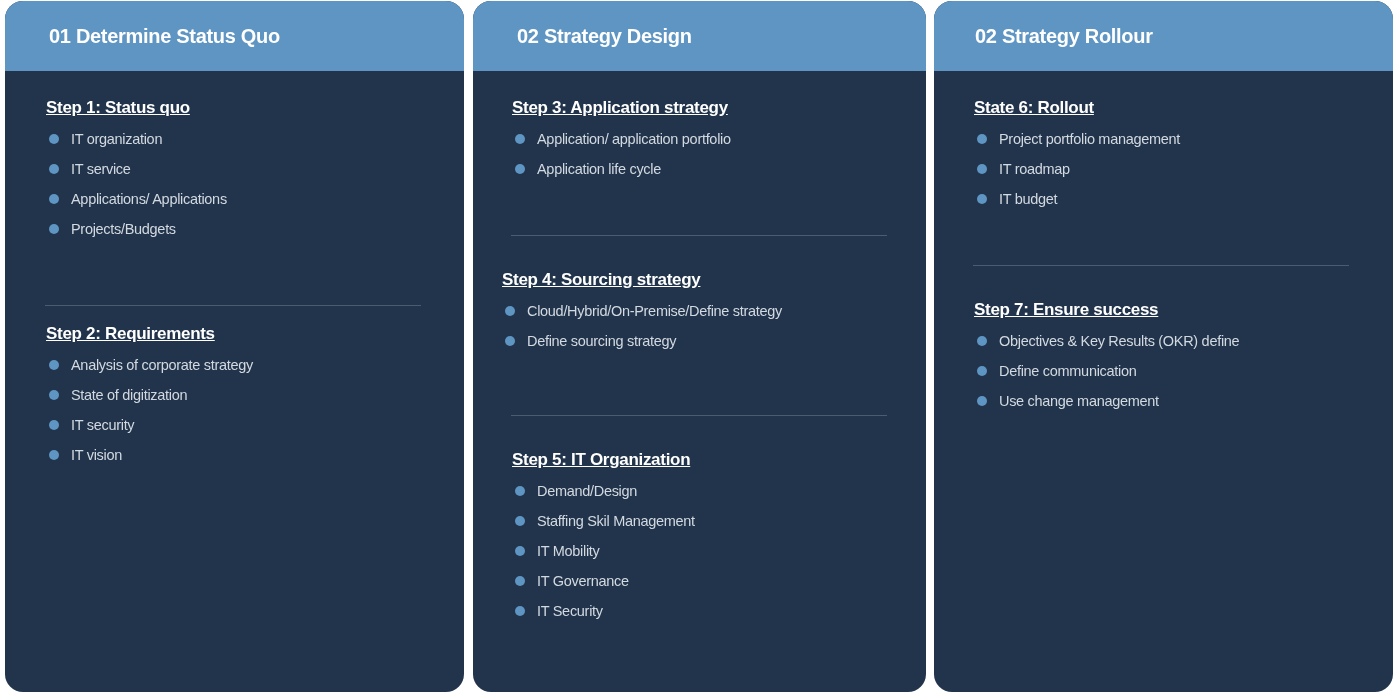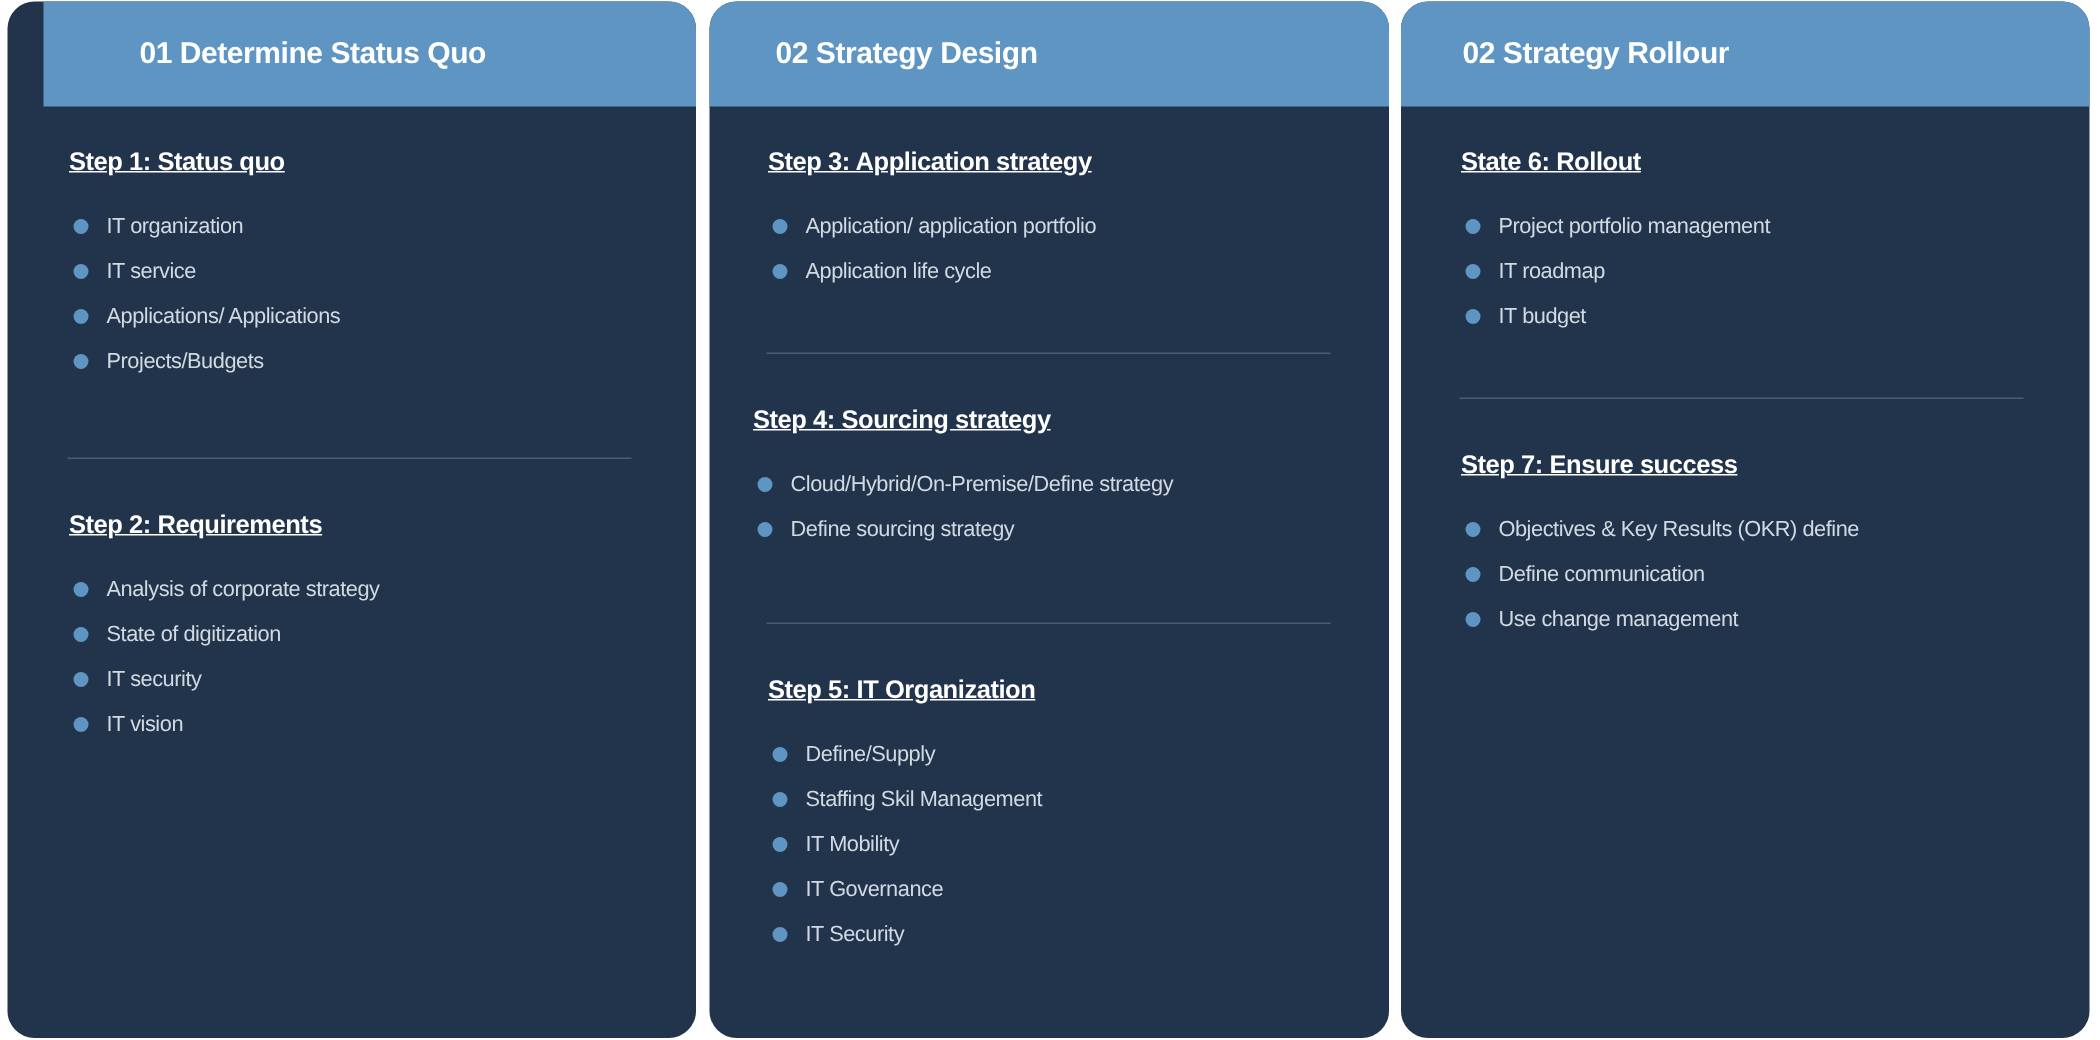--- a/index.html
+++ b/index.html
@@ -46,21 +46,21 @@
     .step-title {
       color: #ffffff;
       font-size: 17px;
       font-weight: bold;
       letter-spacing: -0.3px;
       line-height: 20px;
       text-decoration: underline;
     }
     .step-list {
       list-style: none;
-      margin-top: 23px;
+      margin-top: 11px;
     }
     .step-item {
       position: relative;
       height: 30px;
       line-height: 20px;
       color: #d3d9e1;
       font-size: 14.5px;
       letter-spacing: -0.3px;
       padding-left: 25px;
     }
@@ -78,35 +78,35 @@
       height: 1px;
       background: #4b5c70;
     }
   </style>
 </head>
 <body>
 
 <div class="board">
 
   <div class="card" style="left:5px; width:459px;">
-    <div class="card-header" style="padding-left:64px;margin-left:24px;">
+    <div class="card-header" style="padding-left:44px;">
       <span class="card-title">01 Determine Status Quo</span>
     </div>
     <div class="card-body">
       <div class="step" style="top:27px; left:41px;">
         <div class="step-title">Step 1: Status quo</div>
         <ul class="step-list">
           <li class="step-item"><span class="bullet"></span><span>IT organization</span></li>
           <li class="step-item"><span class="bullet"></span><span>IT service</span></li>
           <li class="step-item"><span class="bullet"></span><span>Applications/ Applications</span></li>
           <li class="step-item"><span class="bullet"></span><span>Projects/Budgets</span></li>
         </ul>
       </div>
       <div class="divider" style="top:234px; left:40px; width:376px;"></div>
-      <div class="step" style="top:269px; left:41px;">
+      <div class="step" style="top:253px; left:41px;">
         <div class="step-title">Step 2: Requirements</div>
         <ul class="step-list">
           <li class="step-item"><span class="bullet"></span><span>Analysis of corporate strategy</span></li>
           <li class="step-item"><span class="bullet"></span><span>State of digitization</span></li>
           <li class="step-item"><span class="bullet"></span><span>IT security</span></li>
           <li class="step-item"><span class="bullet"></span><span>IT vision</span></li>
         </ul>
       </div>
     </div>
   </div>
@@ -128,21 +128,21 @@
         <div class="step-title">Step 4: Sourcing strategy</div>
         <ul class="step-list">
           <li class="step-item"><span class="bullet"></span><span>Cloud/Hybrid/On-Premise/Define strategy</span></li>
           <li class="step-item"><span class="bullet"></span><span>Define sourcing strategy</span></li>
         </ul>
       </div>
       <div class="divider" style="top:344px; left:38px; width:376px;"></div>
       <div class="step" style="top:379px; left:39px;">
         <div class="step-title">Step 5: IT Organization</div>
         <ul class="step-list">
-          <li class="step-item"><span class="bullet"></span><span>Define/Supply</span></li>
+          <li class="step-item"><span class="bullet"></span><span>Demand/Design</span></li>
           <li class="step-item"><span class="bullet"></span><span>Staffing Skil Management</span></li>
           <li class="step-item"><span class="bullet"></span><span>IT Mobility</span></li>
           <li class="step-item"><span class="bullet"></span><span>IT Governance</span></li>
           <li class="step-item"><span class="bullet"></span><span>IT Security</span></li>
         </ul>
       </div>
     </div>
   </div>
 
   <div class="card" style="left:934px; width:459px;">

